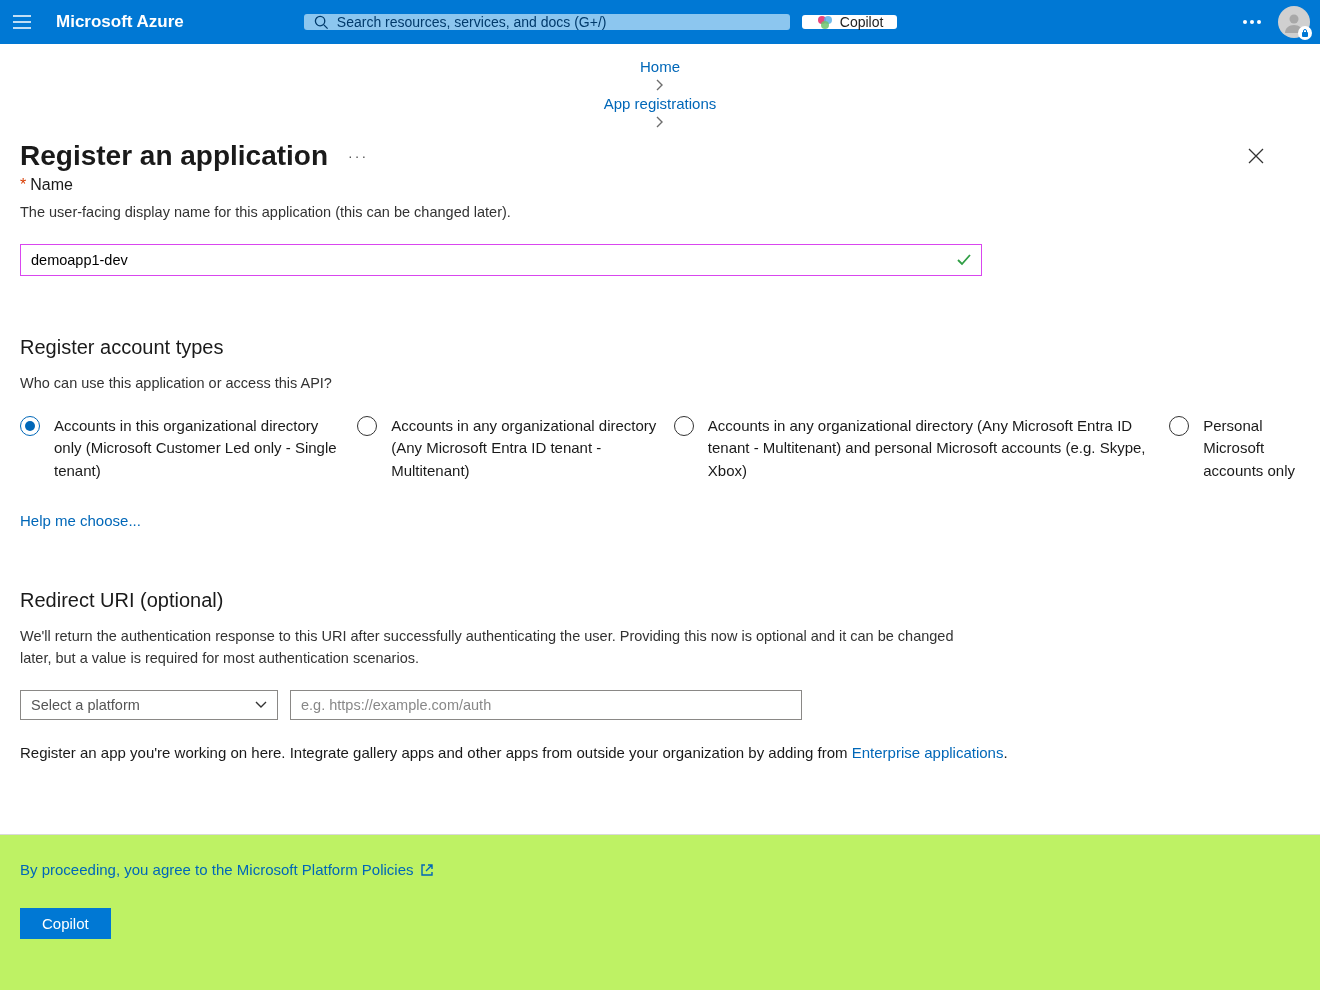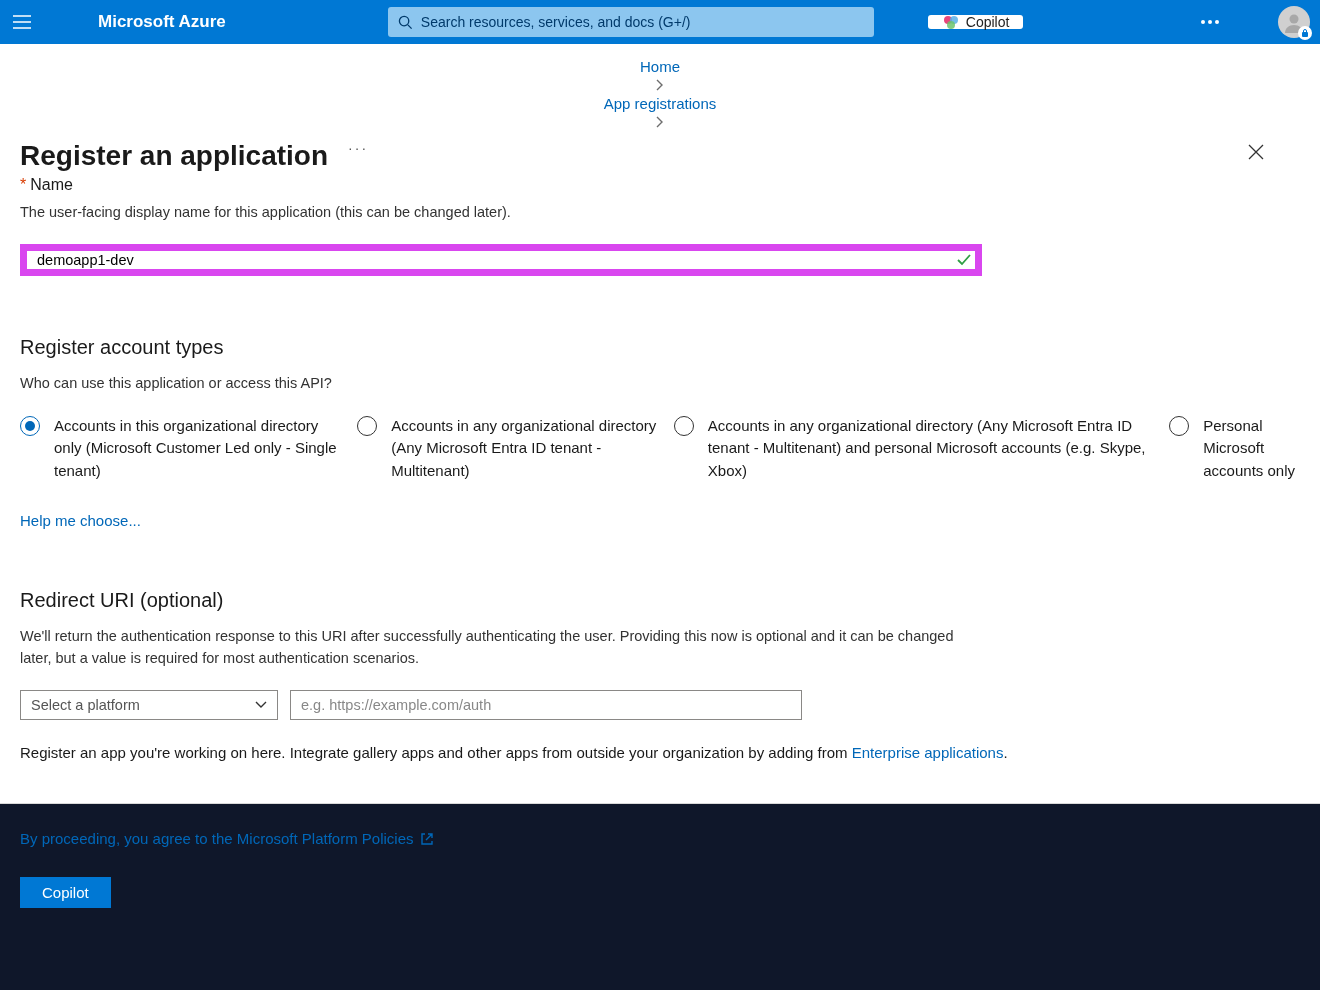--- a/index.html
+++ b/index.html
@@ -1,53 +1,53 @@
 <!DOCTYPE html>
 <html><head>
   <meta charset="utf-8">
   <style>
     * { margin: 0; padding: 0; box-sizing: border-box; font-family: "Segoe UI", -apple-system, BlinkMacSystemFont, sans-serif; }
     body { background: #fff; width: 1320px; height: 990px; overflow: hidden; position: relative; }
 
     
-    .topbar { height: 44px; background: #0078d4; display: flex; align-items: center; color: #fff; gap: 42px; }
+    .topbar { height: 44px; background: #0078d4; display: flex; align-items: center; color: #fff; }
     .topbar .hamburger { width: 44px; display: flex; align-items: center; justify-content: center; cursor: pointer; }
     .topbar .brand { font-size: 17px; font-weight: 600; margin-left: 12px; margin-right: auto; }
-    .searchbox { flex: 0 0 486px; height: 30px; background: #8cc6ef; border-radius: 3px; display: flex; align-items: center; padding: 0 10px; margin-left: 120px; }
+    .searchbox { flex: 0 0 486px; height: 16px; background: #8cc6ef; border-radius: 3px; display: flex; align-items: center; padding: 0 10px; margin-left: 120px; }
     .searchbox input { background: transparent; border: none; outline: none; font-size: 14px; color: #003a6b; flex: 1; margin-left: 8px; }
     .searchbox input::placeholder { color: #003a6b; }
     .copilot-btn { height: 14px; background: #fff; border-radius: 3px; display: flex; align-items: center; gap: 6px; padding: 0 14px; margin-left: 12px; font-size: 14px; font-weight: 500; color: #222; cursor: pointer; }
     .spacer { flex: 1; }
     .topbar-kebab { width: 40px; display: flex; align-items: center; justify-content: center; cursor: pointer; }
     .avatar { width: 32px; height: 32px; border-radius: 50%; background: #d0d0d0; display: flex; align-items: center; justify-content: center; position: relative; margin-right: 10px; margin-left: 6px; }
     .avatar .lock { position: absolute; right: -2px; bottom: -2px; width: 14px; height: 14px; background: #fff; border-radius: 50%; display: flex; align-items: center; justify-content: center; }
 
     
     .crumbs { display: flex; align-items: center; gap: 4px; padding: 14px 20px 6px; font-size: 15px; flex-direction: column; }
     .crumbs a { color: #0067b8; text-decoration: none; }
     .crumbs .sep { color: #6d6d6d; }
 
     
-    .titlerow { display: flex; align-items: flex-start; padding: 6px 20px 18px; }
+    .titlerow { display: flex; align-items: center; padding: 6px 20px 18px; }
     .titlerow h1 { font-size: 28px; font-weight: 600; color: #1a1a1a; }
     .titlerow .more { margin-left: 20px; color: #555; cursor: pointer; letter-spacing: 2px; font-size: 14px; }
     .titlerow .close { margin-left: auto; cursor: pointer; padding: 4px 36px 4px 4px; }
 
     
     .body-scroll { position: absolute; left: 0; right: 0; top: 140px; bottom: 156px; overflow-y: auto; padding: 36px 20px 20px; }
     .body-scroll::-webkit-scrollbar { width: 14px; }
     .body-scroll::-webkit-scrollbar-thumb { background: #bdbdbd; border-radius: 7px; }
     .body-scroll::-webkit-scrollbar-button { height: 14px; background: #f0f0f0; }
 
     .section-label { font-size: 16px; color: #1a1a1a; margin-bottom: 8px; }
     .required-star { color: #d83b01; margin-right: 4px; }
     .helper { font-size: 14.5px; color: #333; margin-bottom: 20px; line-height: 1.5; }
 
     .name-input-wrap { position: relative; width: 962px; margin-bottom: 60px; }
-    .name-input { width: 100%; height: 32px; border: 7px solid #d946ef; padding: 0 34px 0 10px; font-size: 14.5px; outline: none; }
+    .name-input { width: 100%; height: 32px; border: 1px solid #d946ef; padding: 0 34px 0 10px; font-size: 14.5px; outline: none; }
     .name-input-wrap .check { position: absolute; right: 10px; top: 50%; transform: translateY(-50%); }
 
     .section-head { font-size: 20px; color: #1a1a1a; margin-bottom: 14px; }
 
     .radiogroup { display: flex; gap: 10px; margin-bottom: 30px; }
     .radio-row { display: flex; align-items: flex-start; gap: 14px; cursor: pointer; }
     .radio-circle { width: 20px; height: 20px; border: 1.5px solid #333; border-radius: 50%; flex-shrink: 0; display: flex; align-items: center; justify-content: center; margin-top: 1px; }
     .radio-row.selected .radio-circle { border-color: #0067b8; }
     .radio-row.selected .radio-circle::after { content: ""; width: 10px; height: 10px; background: #0067b8; border-radius: 50%; }
     .radio-label { font-size: 15px; line-height: 1.5; color: #1a1a1a; max-width: 920px; }
@@ -55,21 +55,21 @@
     .link { color: #0067b8; text-decoration: none; cursor: pointer; font-size: 15px; }
 
     .redirect-row { display: flex; gap: 12px; margin-bottom: 22px; }
     .platform-select { width: 258px; height: 30px; border: 1px solid #8a8886; display: flex; align-items: center; justify-content: space-between; padding: 0 10px; font-size: 14.5px; color: #555; cursor: pointer; background: #fff; }
     .redirect-input { width: 512px; height: 30px; border: 1px solid #8a8886; padding: 0 10px; font-size: 14.5px; outline: none; }
     .redirect-input::placeholder { color: #888; }
 
     .integrate-text { font-size: 15px; line-height: 1.5; color: #1a1a1a; margin-bottom: 10px; }
 
     
-    .footer { position: absolute; left: 0; right: 0; bottom: 0; height: 187px; border-top: 1px solid #d9d9d9; padding: 26px 20px 20px; background: #0f172a; }
+    .footer { position: absolute; left: 0; right: 0; bottom: 0; height: 156px; border-top: 1px solid #d9d9d9; padding: 26px 20px 20px; background: #bef264; }
     .policies { font-size: 15px; color: #0067b8; display: flex; align-items: center; gap: 6px; margin-bottom: 30px; cursor: pointer; }
     .register-btn { background: #0078d4; color: #fff; border: none; font-size: 15px; font-weight: 400; padding: 7px 22px; cursor: pointer; }
 
     svg { display: block; }
   </style>
 </head>
 <body>
 
 <div class="topbar">
   <div class="hamburger">

